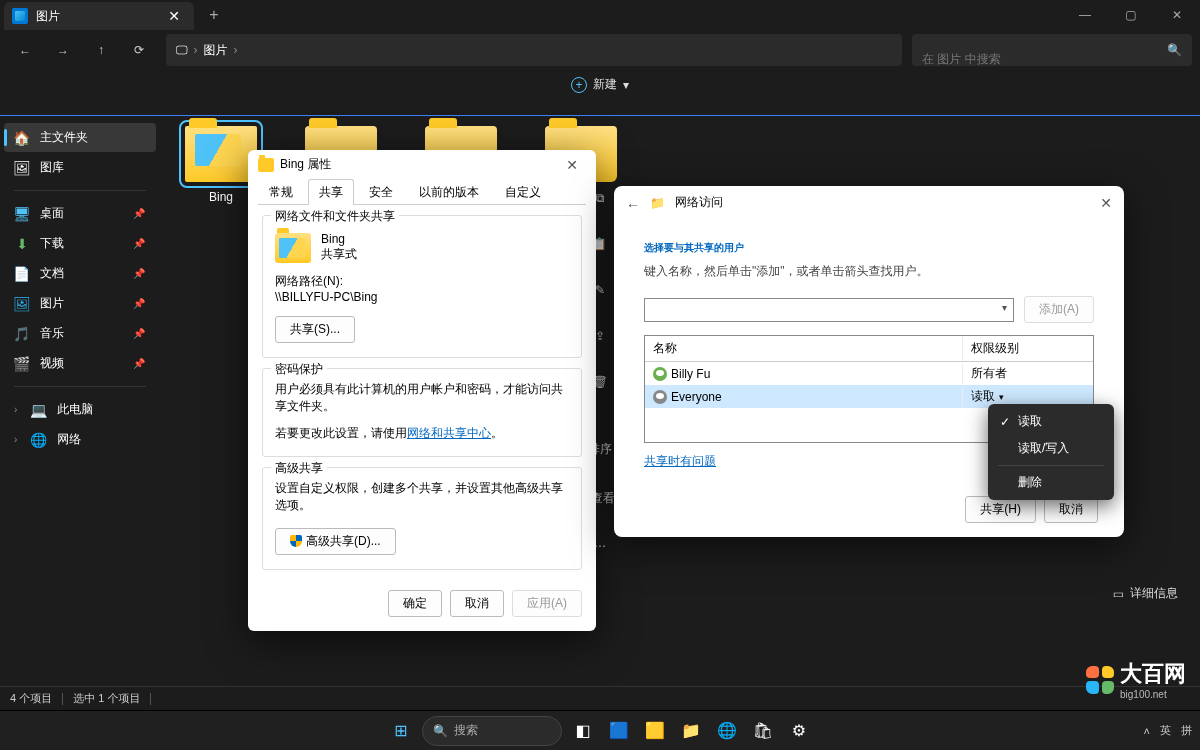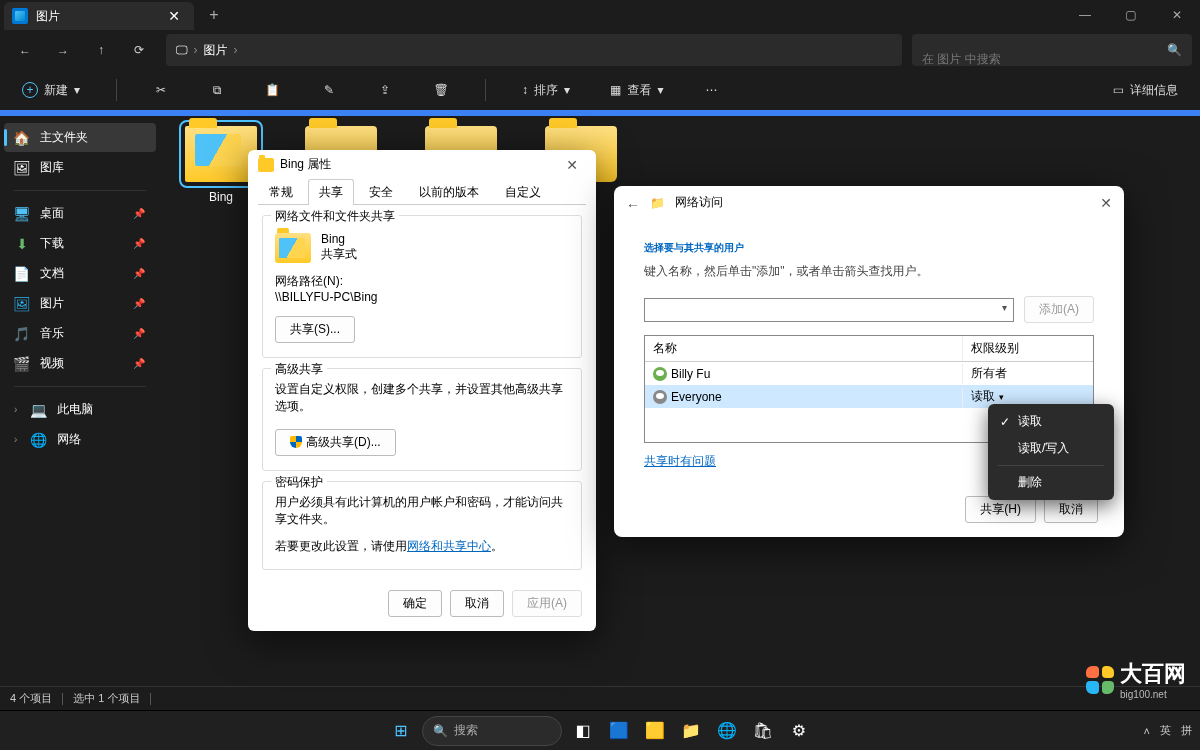--- a/index.html
+++ b/index.html
@@ -19,21 +19,21 @@
 
 .addrbar { height: 40px; display: flex; align-items: center; padding: 0 8px; gap: 4px; background: #1c1c1c;}
 .nav-btn { width: 34px; height: 34px; display: flex; align-items: center; justify-content: center; border-radius: 4px; cursor: pointer; color:#ccc;}
 .crumbs { flex: 1; display: flex; align-items: center; height: 32px; padding: 0 10px; border-radius: 4px; gap: 6px; background: #2b2b2b; margin: 0 6px;}
 .crumb-sep { color: #888; }
 .search { width: 280px; height: 32px; background: #2b2b2b; border-radius: 4px; display: flex; align-items: center; padding: 0 10px; color: #888; }
 .search input { background: transparent; border: none; outline: none; color: #86efac; flex: 1; font-size: 12px; margin-top: 18px;}
 .search-icon { margin-left: auto; }
 
 
-.toolbar { height: 46px; display: flex; align-items: center; padding: 0 12px; gap: 20px; border-bottom: 6px solid #3b82f6;}
+.toolbar { height: 46px; display: flex; align-items: center; padding: 0 12px; gap: 20px; border-bottom: 1px solid #3b82f6; flex-direction: column;}
 .tbtn { padding: 6px 10px; border-radius: 4px; display: flex; align-items: center; gap: 6px; cursor: pointer; color:#ddd;}
 .tbtn.icon-only { width: 36px; justify-content: center; padding: 6px;}
 .tdiv { width: 1px; height: 22px; background: #444; margin: 0 6px; }
 .new-plus { width:16px; height:16px; border:1.5px solid #4fc3f7; border-radius:50%; position:relative; color:#4fc3f7;}
 .new-plus::before { content:"+"; position:absolute; inset:0; display:flex; align-items:center; justify-content:center; font-size:12px; line-height:1;}
 
 
 .body { display: flex; height: calc(100% - 30px - 40px - 46px - 24px - 40px); }
 .sidebar { width: 160px; padding: 6px 4px; }
 .side-item { display: flex; align-items: center; gap: 10px; padding: 6px 10px; border-radius: 4px; cursor: pointer; margin: 1px 0; position:relative;}
@@ -323,30 +323,30 @@
       <div>
         <div>Bing</div>
         <div>共享式</div>
       </div>
     </div>
     <div style="margin-top:10px">网络路径(N):</div>
     <div>\\BILLYFU-PC\Bing</div>
     <div style="margin-top:12px"><button class="wbtn">共享(S)...</button></div>
   </div>
   <div class="section">
-    <div class="section-title">高级共享</div>
-    <div>设置自定义权限，创建多个共享，并设置其他高级共享选项。</div>
-    <div style="margin-top:14px"><button class="wbtn"><span class="shield"></span><span>高级共享(D)...</span></button></div>
-  </div>
-  <div class="section">
     <div class="section-title">密码保护</div>
     <div>用户必须具有此计算机的用户帐户和密码，才能访问共享文件夹。</div>
     <div style="margin-top:10px">
       <span>若要更改此设置，请使用</span><span class="link">网络和共享中心</span><span>。</span>
     </div>
+  </div>
+  <div class="section">
+    <div class="section-title">高级共享</div>
+    <div>设置自定义权限，创建多个共享，并设置其他高级共享选项。</div>
+    <div style="margin-top:14px"><button class="wbtn"><span class="shield"></span><span>高级共享(D)...</span></button></div>
   </div>
   <div class="dlg-buttons">
     <button class="wbtn">确定</button>
     <button class="wbtn">取消</button>
     <button class="wbtn" disabled="">应用(A)</button>
   </div>
 </div>
 
 <div class="dlg2" style="left:614px; top:186px; width:510px;">
   <div class="dlg2-top">

